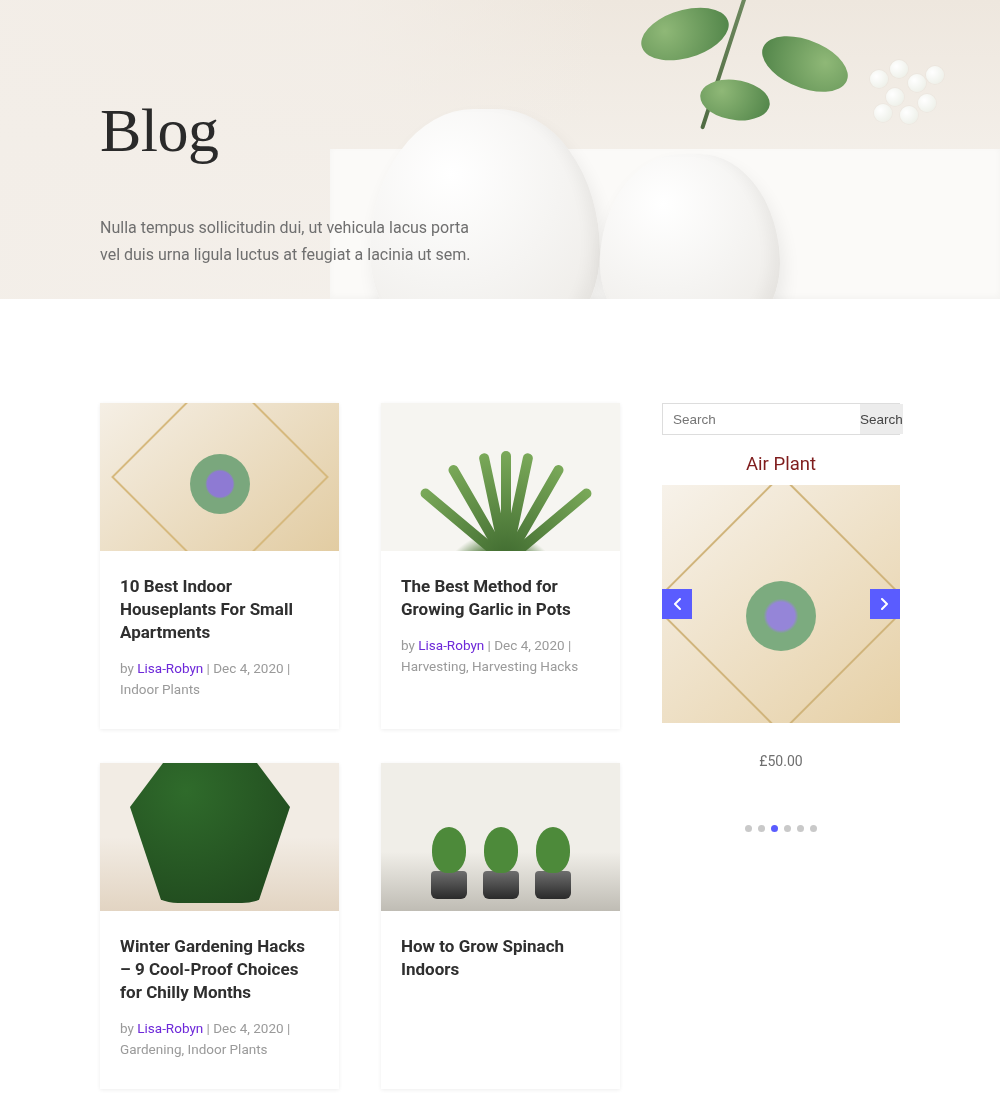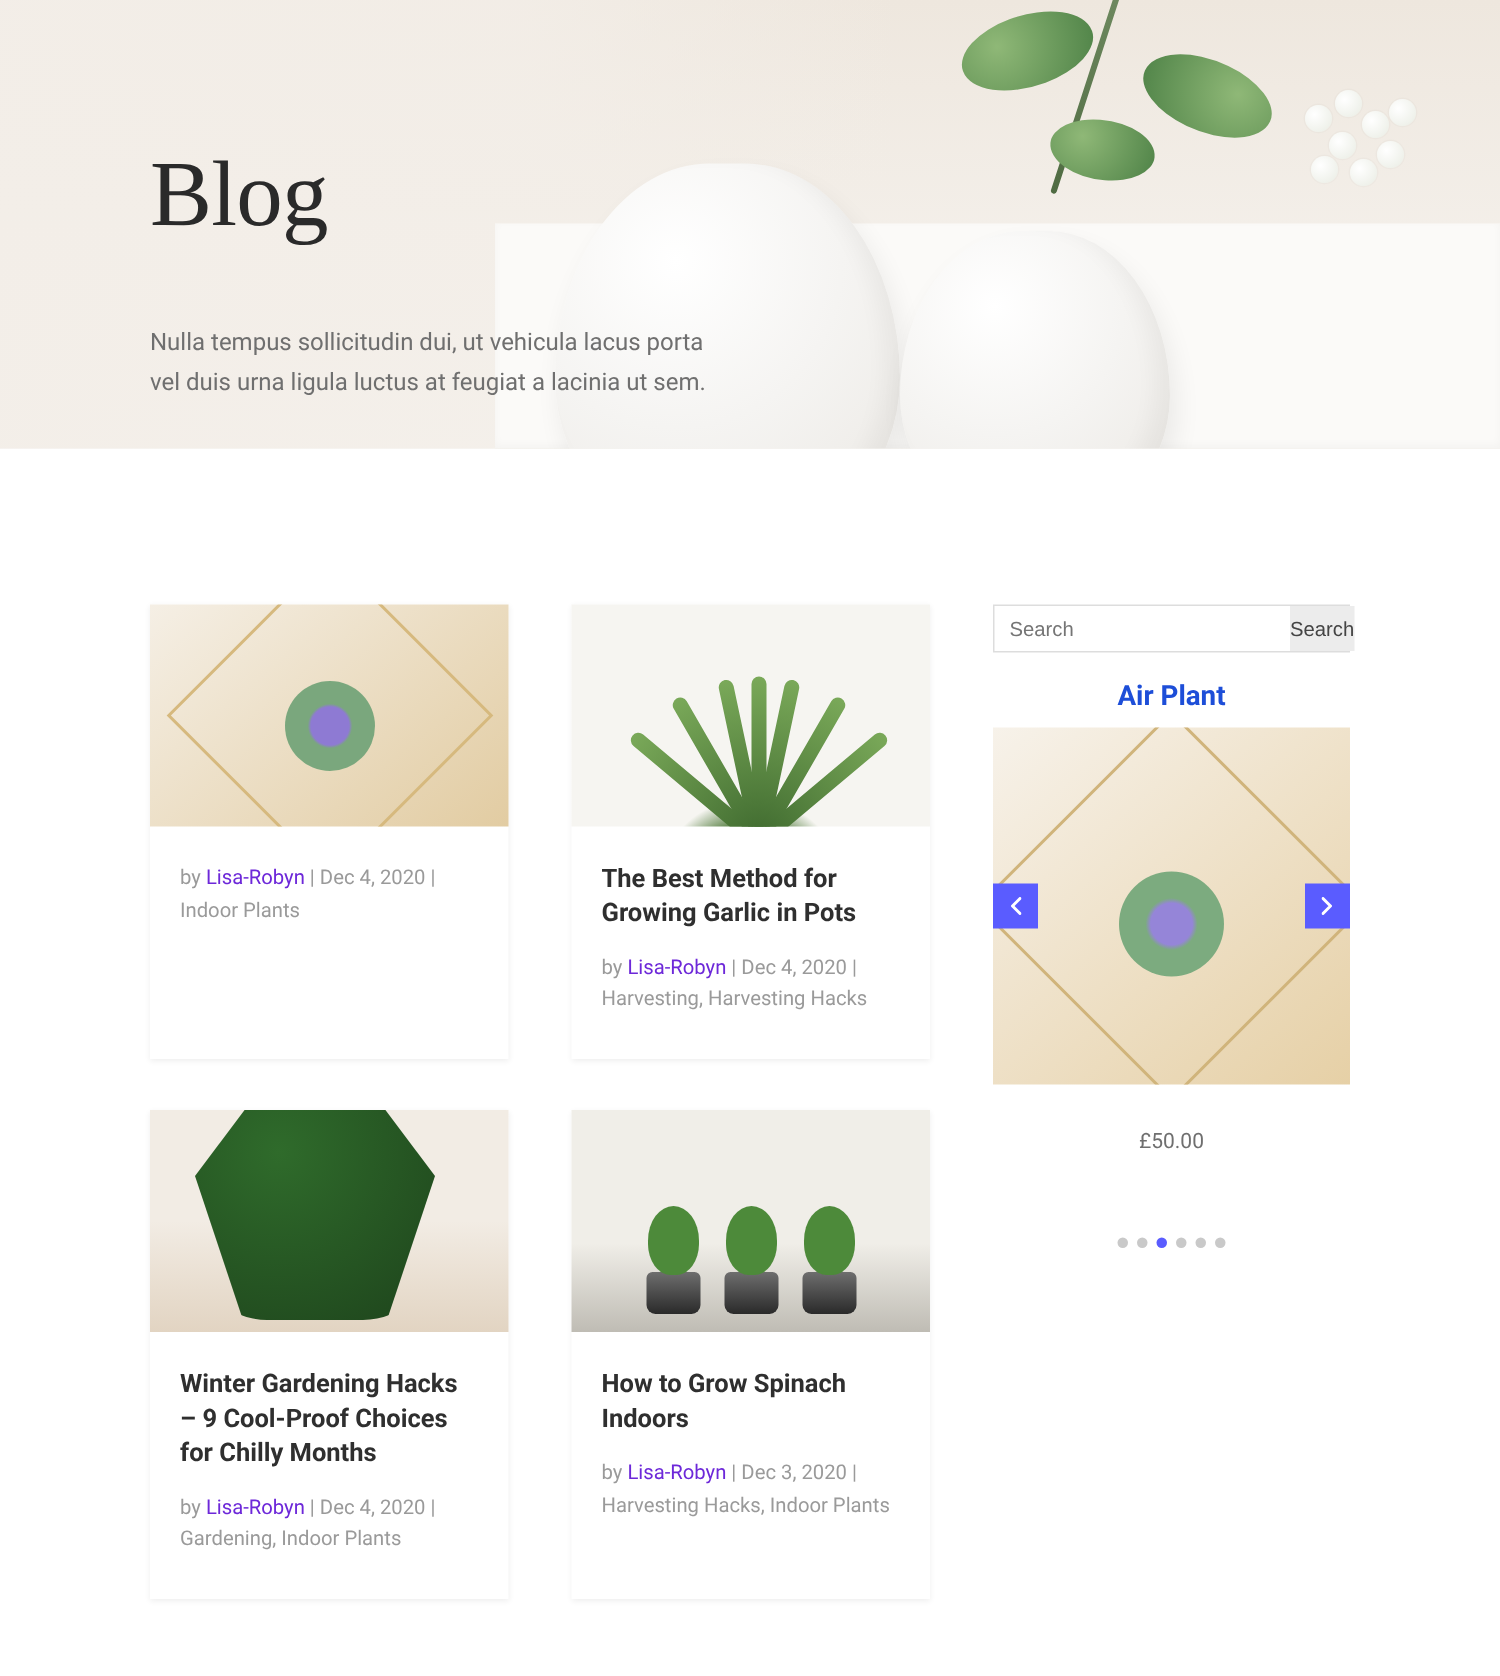--- a/index.html
+++ b/index.html
@@ -172,22 +172,22 @@
     border: none;
     background: #ececec;
     color: #444;
     font-size: 13.5px;
     cursor: pointer;
   }
 
   .product-title {
     text-align: center;
     font-size: 18.5px;
-    font-weight: 700;
-    color: #1d4ed8;
+    font-weight: 400;
+    color: #7f1d1d;
     margin-bottom: 10px;
   }
   .product-carousel { position: relative; }
   .product-image {
     width: 238px; height: 238px;
     background: linear-gradient(140deg,#f7f2ea 0%,#e6d0a6 100%);
     position: relative;
     overflow: hidden;
   }
   .product-image::before {
@@ -259,20 +259,21 @@
   </div>
 </header>
 
 <div class="content">
 
   <section class="posts">
 
     <article>
       <div class="thumb t1"></div>
       <div class="card-body">
+        <h2 class="post-title">10 Best Indoor Houseplants For Small Apartments</h2>
         <p class="meta">
           <span>by</span>
           <a>Lisa-Robyn</a>
           | <span>Dec 4, 2020</span>
           | <span>Indoor Plants</span>
         </p>
       </div>
     </article>
 
     <article>
@@ -310,26 +311,20 @@
         </p>
       </div>
     </article>
 
     <article>
       <div class="thumb t4">
         <div class="pots"><span></span><span></span><span></span></div>
       </div>
       <div class="card-body">
         <h2 class="post-title">How to Grow Spinach Indoors</h2>
-        <p class="meta">
-          <span>by</span>
-          <a>Lisa-Robyn</a>
-          | <span>Dec 3, 2020</span>
-          | <span>Harvesting Hacks, Indoor Plants</span>
-        </p>
       </div>
     </article>
 
   </section>
 
   <aside class="sidebar">
 
     <form class="searchbar">
       <input type="text" placeholder="Search" style="">
       <button type="submit">Search</button>

